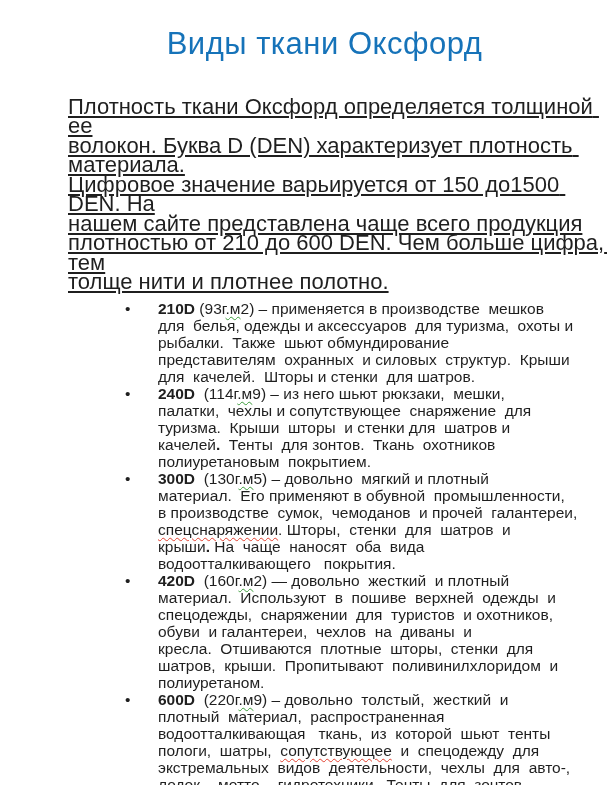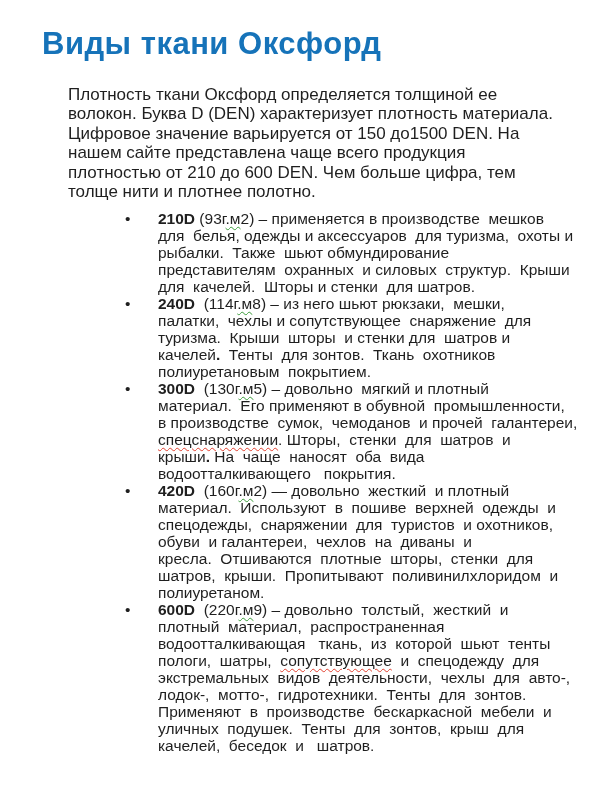--- a/index.html
+++ b/index.html
@@ -19,32 +19,34 @@
     color: var(--body_text);
   }
   .page {
     width: 607px;
     height: 785px;
     background: var(--page_bg);
     position: relative;
   }
   h1.doc-title {
     margin-top: 26px;
+    text-align: center;
     font-size: 31px;
-    font-weight: bold;
+    font-weight: normal;
     letter-spacing: 0.5px;
     color: var(--title_blue);
     line-height: 1.15;
     margin-left: 42px;
   }
   p.intro {
-    margin: 23px 0 0 68px;
-    font-size: 17px;
+    margin: 35px 0 0 68px;
+    font-size: 22px;
     line-height: 19.5px;
     white-space: pre-wrap;
+    text-decoration: underline;
   }
   ul.density-list {
     list-style: none;
     margin: 8px 0 0 125px;
   }
   ul.density-list li {
     display: flex;
     align-items: flex-start;
   }
   .bullet {
@@ -94,21 +96,21 @@
     <li>
       <span class="bullet">•</span>
       <span class="li-text"><span class="b">210D</span><span> (93г</span><span class="sq-green">.м</span><span>2) – применяется в производстве  мешков
 для  белья, одежды и аксессуаров  для туризма,  охоты и
 рыбалки.  Также  шьют обмундирование
 представителям  охранных  и силовых  структур.  Крыши
 для  качелей.  Шторы и стенки  для шатров.</span></span>
     </li>
     <li>
       <span class="bullet">•</span>
-      <span class="li-text"><span class="b">240D</span><span>  (114г</span><span class="sq-green">.м</span><span>8) – из него шьют рюкзаки,  мешки,
+      <span class="li-text"><span class="b">240D</span><span>  (114г</span><span class="sq-green">.м</span><span>9) – из него шьют рюкзаки,  мешки,
 палатки,  чехлы и сопутствующее  снаряжение  для
 туризма.  Крыши  шторы  и стенки для  шатров и
 качелей</span><span class="b">.</span><span>  Тенты  для зонтов.  Ткань  охотников
 полиуретановым  покрытием.</span></span>
     </li>
     <li>
       <span class="bullet">•</span>
       <span class="li-text"><span class="b">300D</span><span>  (130г</span><span class="sq-green">.м</span><span>5) – довольно  мягкий и плотный
 материал.  Его применяют в обувной  промышленности,
 в производстве  сумок,  чемоданов  и прочей  галантереи,

